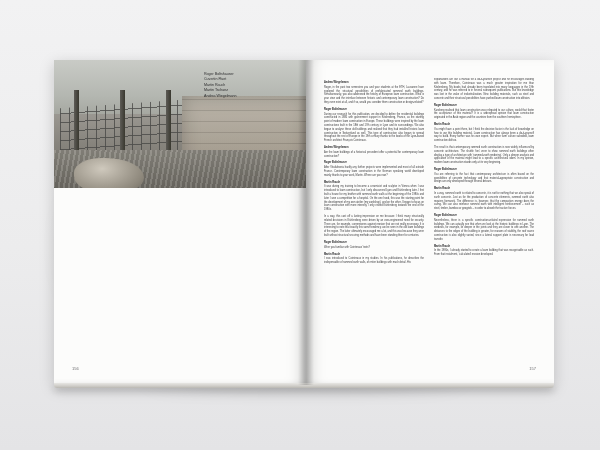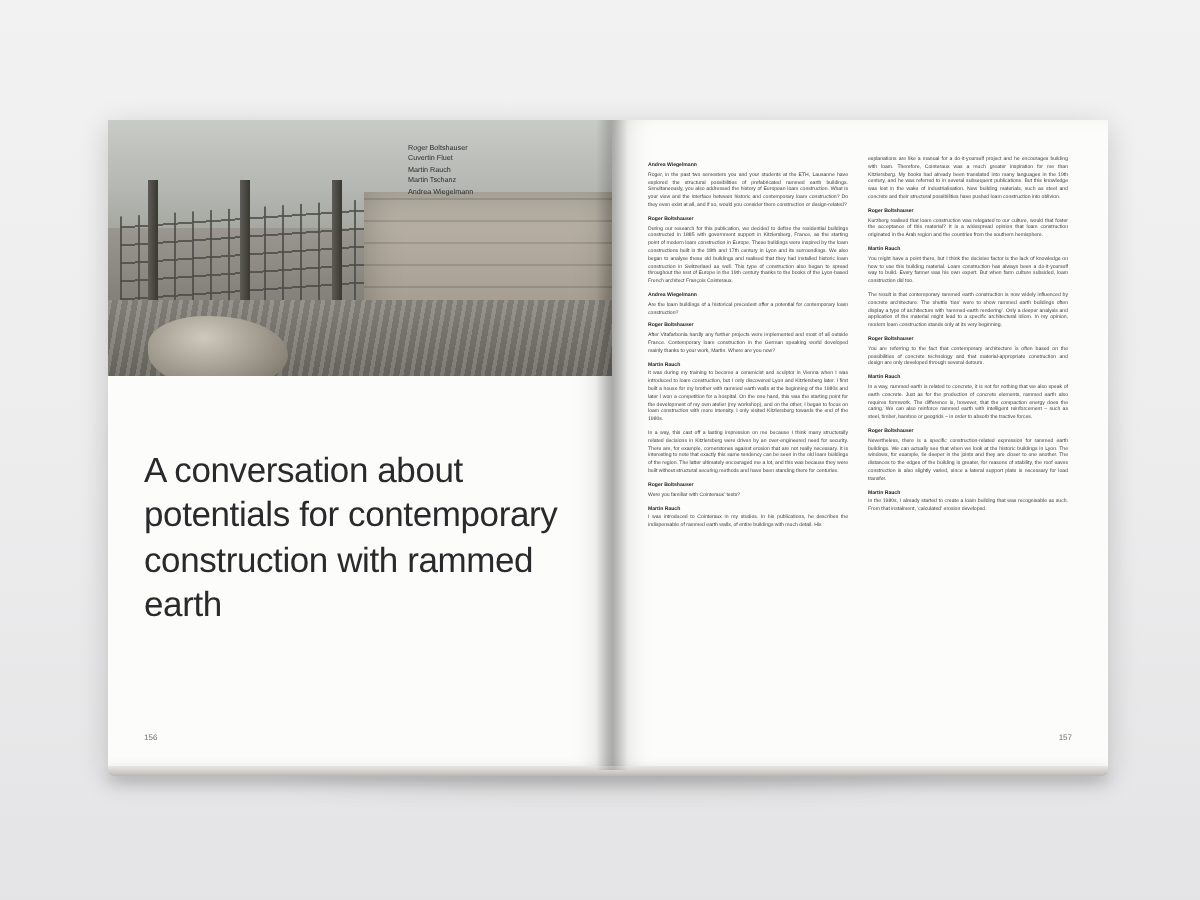--- a/index.html
+++ b/index.html
@@ -224,21 +224,20 @@
       </div>
 
       <div class="byline">
         <div>Roger Boltshauser</div>
         <div>Cuvertin Fluet</div>
         <div>Martin Rauch</div>
         <div>Martin Tschanz</div>
         <div>Andrea Wiegelmann</div>
       </div>
 
-      <div class="headline">A conversation about potentials for contemporary construction with rammed earth</div>
 
       <div class="folio-left">156</div>
     </div>
 
     <div class="page page-right">
       <div class="columns">
         <div class="col" id="col-0">
             <p class="sub">Andrea Wiegelmann</p>
             <p class="para">Roger, in the past two semesters you and your students at the ETH, Lausanne have explored the structural possibilities of prefabricated rammed earth buildings. Simultaneously, you also addressed the history of European loam construction. What is your view and the interface between historic and contemporary loam construction? Do they even exist at all, and if so, would you consider them construction or design-related?</p>
             <p class="sub">Roger Boltshauser</p>

